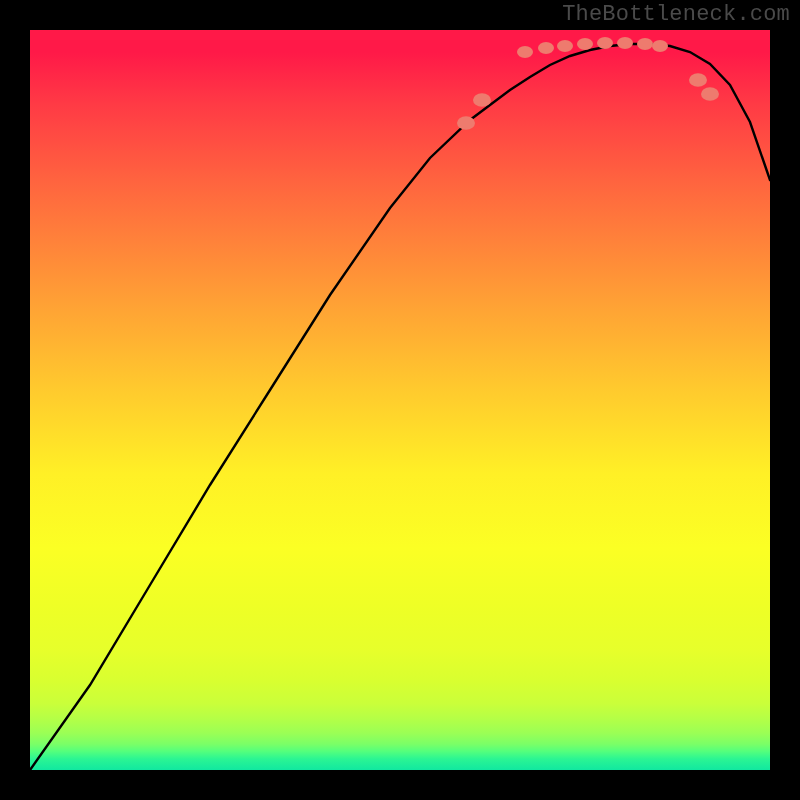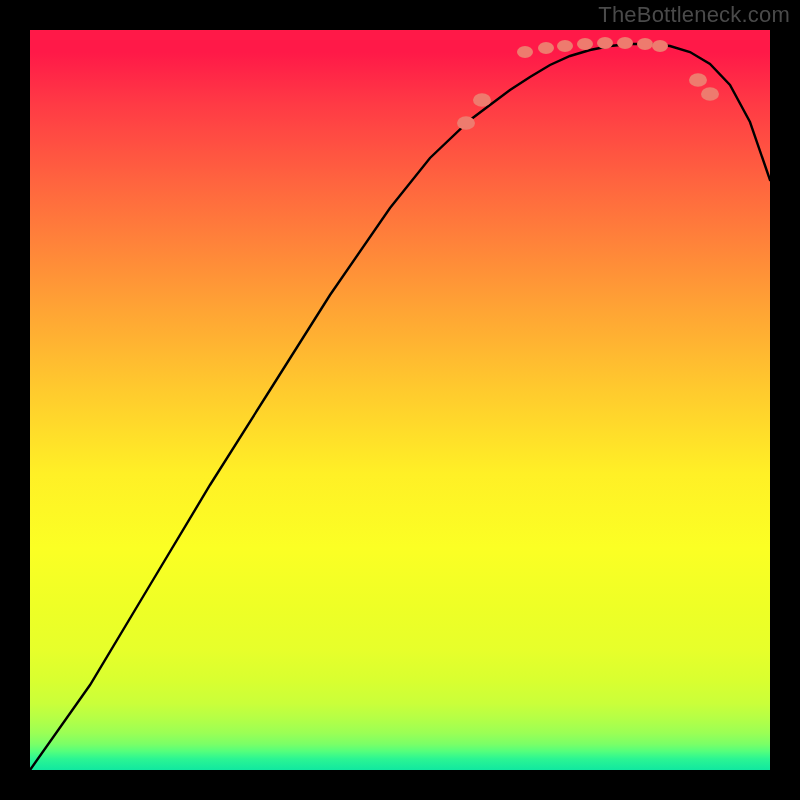--- a/index.html
+++ b/index.html
@@ -7,21 +7,21 @@
   .frame {
     position: relative;
     width: 800px;
     height: 800px;
     background: #000;
   }
   .attribution {
     position: absolute;
     top: 2px;
     right: 10px;
-    font-family: Liberation Sans, sans-serif;
+    font-family: Liberation Mono, monospace;
     font-size: 22px;
     color: #4a4a4a;
     letter-spacing: 0.2px;
   }
   .plot-area {
     position: absolute;
     left: 30px;
     top: 30px;
     width: 740px;
     height: 740px;

